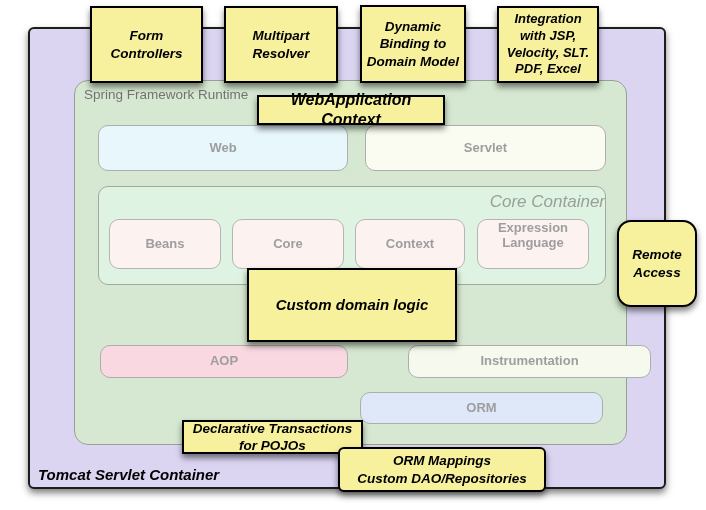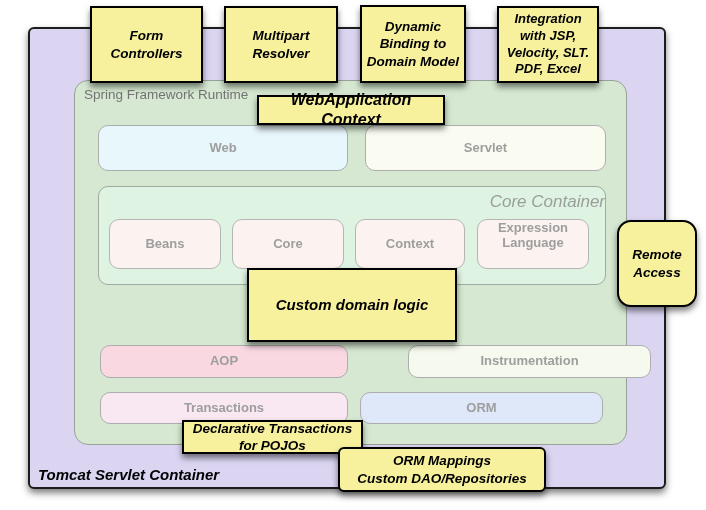--- a/index.html
+++ b/index.html
@@ -117,23 +117,20 @@
           <span>Expression Language</span>
         </div>
       </div>
 
       <div class="module m-aop">
         <span>AOP</span>
       </div>
       <div class="module m-instrumentation">
         <span>Instrumentation</span>
       </div>
-      <div class="module m-transactions">
-        <span>Transactions</span>
-      </div>
       <div class="module m-orm">
         <span>ORM</span>
       </div>
     </div>
 
     <div class="tomcat-label">Tomcat Servlet Container</div>
   </div>
 
   <div class="note n-form">Form
 Controllers</div>

